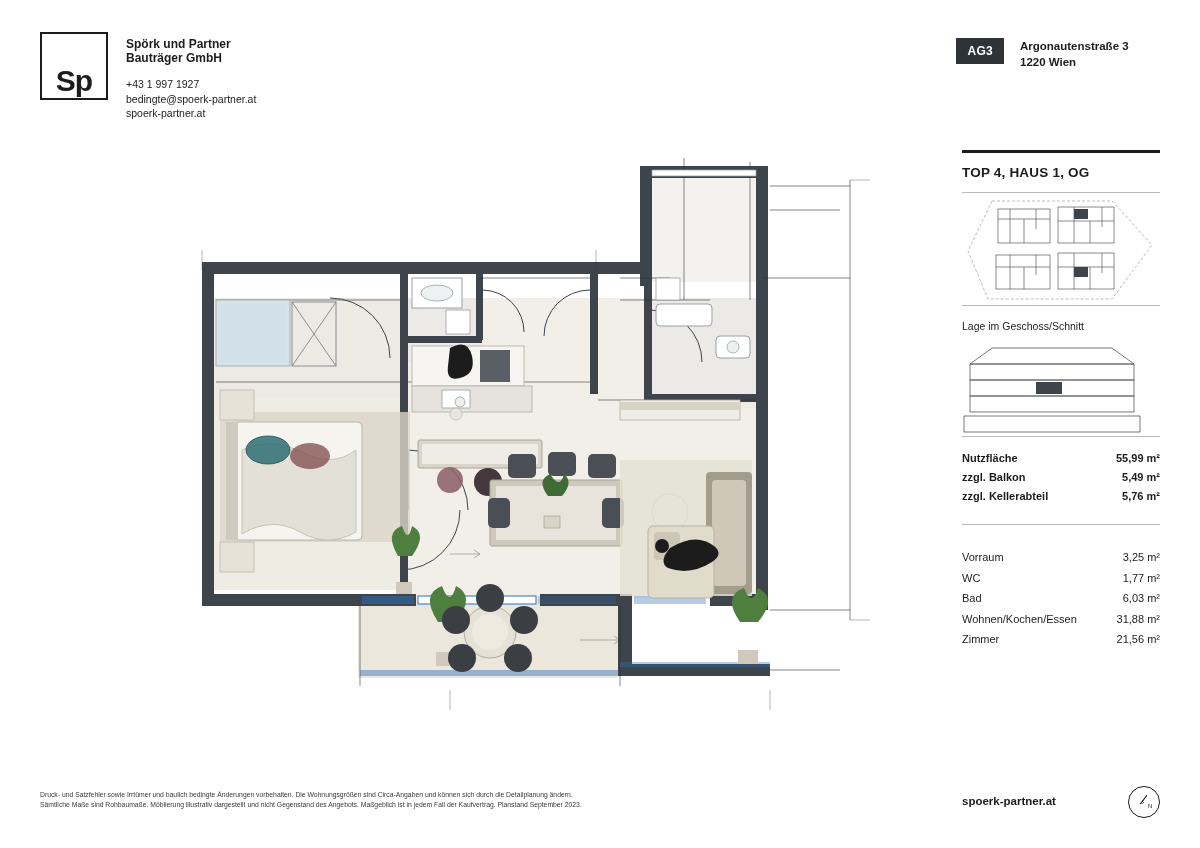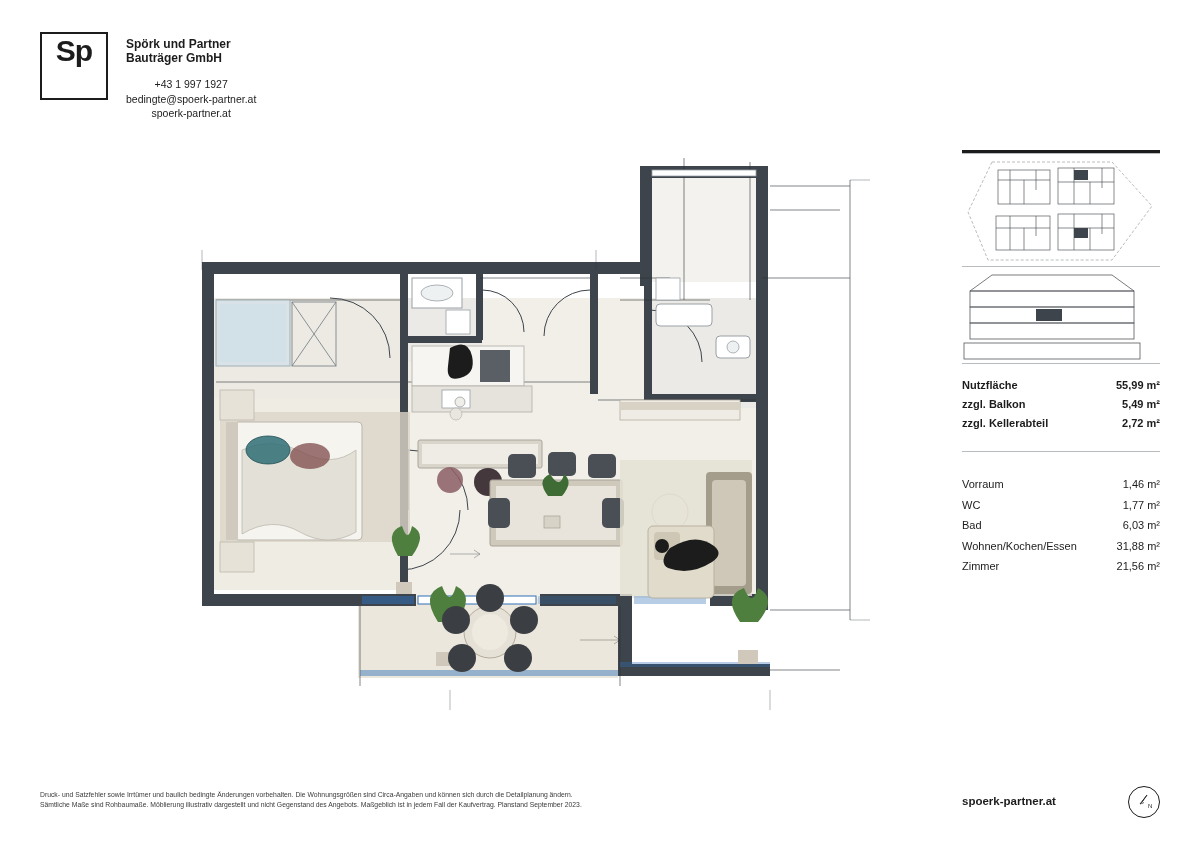--- a/index.html
+++ b/index.html
@@ -27,42 +27,41 @@
     left: 40px;
     top: 32px;
     display: flex;
     align-items: flex-start;
   }
   .logo-box {
     width: 64px;
     height: 64px;
     border: 2px solid #1c1c1c;
     display: flex;
-    align-items: flex-start;
+    align-items: flex-end;
     justify-content: center;
     font-size: 30px;
     font-weight: bold;
     letter-spacing: -1px;
     font-family: "Liberation Sans", sans-serif;
   }
   .brand-text {
     margin-left: 18px;
     padding-top: 5px;
   }
   .brand-name {
     font-size: 12px;
     font-weight: bold;
     line-height: 14px;
   }
   .brand-contact {
     margin-top: 12px;
     font-size: 10.5px;
     line-height: 14.5px;
     color: #1c1c1c;
-    text-align: center;
   }
 
   .addr-block {
     position: absolute;
     right: 40px;
     top: 38px;
     display: flex;
     align-items: flex-start;
   }
   .addr-tag {
@@ -190,23 +189,31 @@
       <div class="brand-name">Spörk und Partner</div>
       <div class="brand-name">Bauträger GmbH</div>
       <div class="brand-contact">
         <div>+43 1 997 1927</div>
         <div>bedingte@spoerk-partner.at</div>
         <div>spoerk-partner.at</div>
       </div>
     </div>
   </div>
 
+  <div class="addr-block">
+    <div class="addr-tag">AG3</div>
+    <div class="addr-text">
+      <div>Argonautenstraße 3</div>
+      <div>1220 Wien</div>
+    </div>
+  </div>
 
   <div class="panel">
     <div class="rule-thick"></div>
+    <div class="panel-title">TOP 4, HAUS 1, OG</div>
     <div class="rule-thin"></div>
 
 
     <div class="mini-plan">
       <svg width="198" height="110" viewBox="0 0 198 110">
         <g fill="none" stroke="#9a9ea1" stroke-width="0.7" stroke-dasharray="3 2">
           <path d="M30 6 L150 6 L190 50 L150 104 L26 104 L6 56 Z"></path>
         </g>
         <g stroke="#55595d" stroke-width="0.7" fill="none">
           <rect x="36" y="14" width="52" height="34"></rect>
@@ -217,20 +224,21 @@
           <path d="M34 72 H88 M48 60 V94 M62 72 V94 M74 60 V80"></path>
           <rect x="96" y="58" width="56" height="36"></rect>
           <path d="M96 72 H152 M112 58 V94 M128 72 V94 M140 58 V78"></path>
         </g>
         <rect x="112" y="14" width="14" height="10" fill="#3d444b"></rect>
         <rect x="112" y="72" width="14" height="10" fill="#3d444b"></rect>
       </svg>
     </div>
 
     <div class="rule-thin"></div>
+    <div class="panel-sub">Lage im Geschoss/Schnitt</div>
 
     <div class="mini-section">
       <svg width="198" height="92" viewBox="0 0 198 92">
         <g stroke="#55595d" stroke-width="0.8" fill="none">
           <path d="M8 20 L30 4 L150 4 L172 20 Z"></path>
           <rect x="8" y="20" width="164" height="16"></rect>
           <rect x="8" y="36" width="164" height="16"></rect>
           <rect x="8" y="52" width="164" height="16"></rect>
           <rect x="2" y="72" width="176" height="16"></rect>
         </g>
@@ -244,31 +252,31 @@
       <div class="area-row bold">
         <span>Nutzfläche</span>
         <span>55,99 m²</span>
       </div>
       <div class="area-row bold">
         <span>zzgl. Balkon</span>
         <span>5,49 m²</span>
       </div>
       <div class="area-row bold">
         <span>zzgl. Kellerabteil</span>
-        <span>2,72 m²</span>
+        <span>5,76 m²</span>
       </div>
     </div>
 
     <div style="height:18px"></div>
     <div class="rule-thin"></div>
 
     <div class="area-sub">
       <div class="area-row">
         <span>Vorraum</span>
-        <span>1,46 m²</span>
+        <span>3,25 m²</span>
       </div>
       <div class="area-row">
         <span>WC</span>
         <span>1,77 m²</span>
       </div>
       <div class="area-row">
         <span>Bad</span>
         <span>6,03 m²</span>
       </div>
       <div class="area-row">

